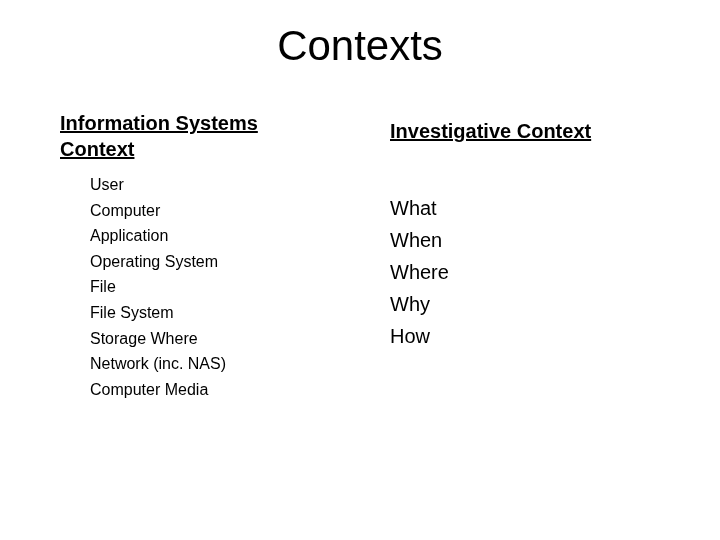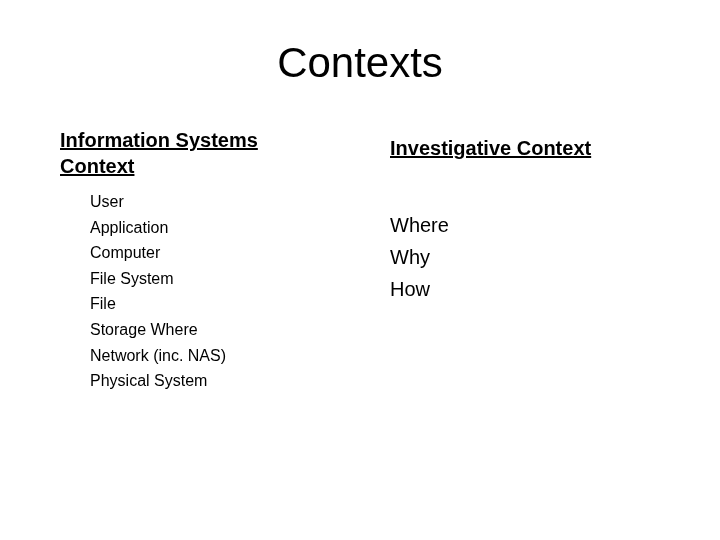--- a/index.html
+++ b/index.html
@@ -16,21 +16,21 @@
       overflow: hidden;
     }
 
     .page {
       width: 720px;
       height: 540px;
       position: relative;
       display: flex;
       flex-direction: column;
       align-items: center;
-      padding-top: 39px;
+      padding-top: 22px;
     }
 
     .page-title {
       font-size: 42px;
       font-weight: normal;
       color: #000000;
       margin-bottom: 40px;
     }
 
     .content-area {
@@ -94,33 +94,36 @@
 
   <div class="content-area">
 
     <div class="left-column">
       <div class="section-header">
         <span>Information Systems</span><br>
         <span>Context</span>
       </div>
       <ul class="list-items">
       <li>User</li>
+          <li>Computer</li>
           <li>Application</li>
-          <li>Computer</li>
+          <li>Operating System</li>
+          <li>File</li>
           <li>File System</li>
-          <li>File</li>
           <li>Storage Where</li>
           <li>Network (inc. NAS)</li>
-          <li>Physical System</li>
+          <li>Computer Media</li>
         </ul>
     </div>
 
     <div class="right-column">
       <div class="section-header">Investigative Context</div>
       <ul class="right-list">
+          <li>What</li>
+          <li>When</li>
           <li>Where</li>
           <li>Why</li>
           <li>How</li>
         </ul>
     </div>
 
   </div>
 </div>
 
 </body></html>

